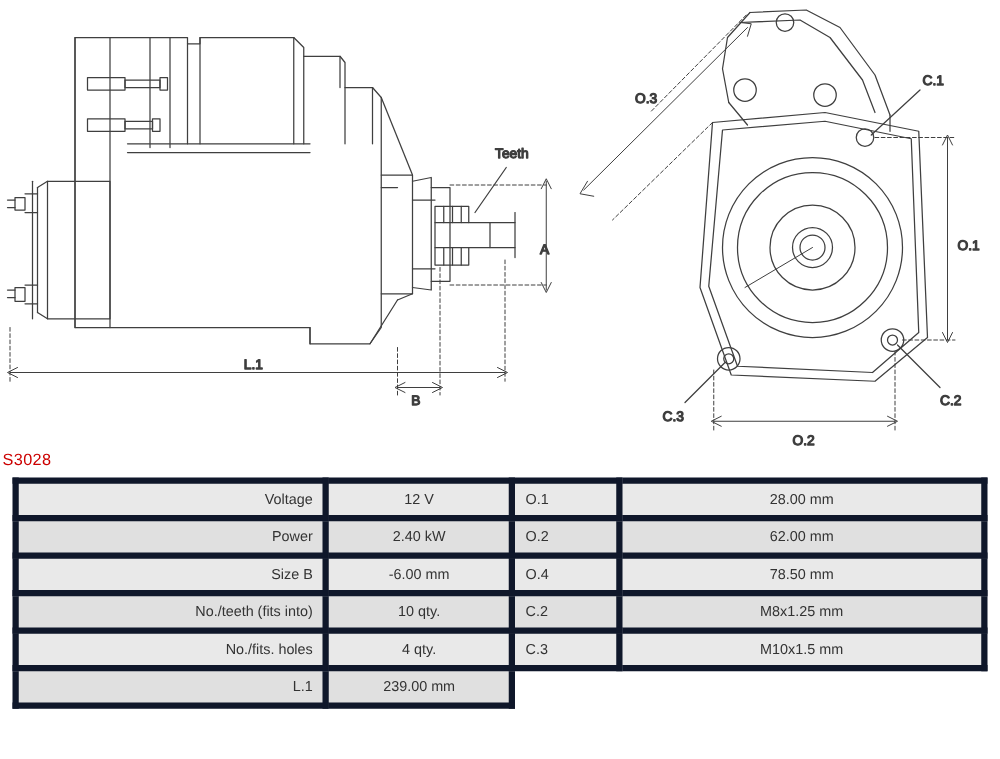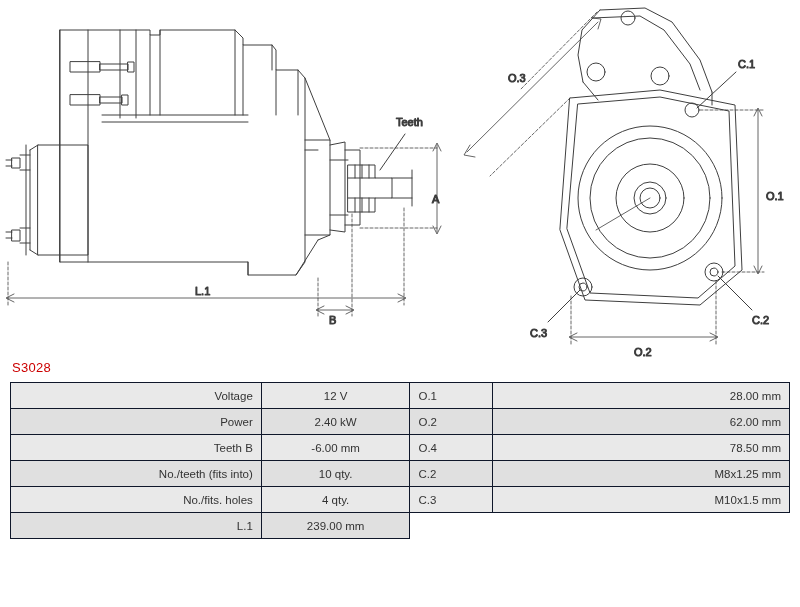--- a/index.html
+++ b/index.html
@@ -24,37 +24,37 @@
 
   .diagram-svg {
     position: absolute;
     top: 0;
     left: 0;
   }
 
   .part-code {
     position: absolute;
     top: 360px;
-    left: 12px;
+    left: 2px;
     font-size: 13px;
     color: #cc0000;
     font-weight: normal;
     letter-spacing: 0.3px;
   }
 
   .spec-table {
     position: absolute;
     top: 382px;
     left: 10px;
     width: 780px;
     border-collapse: collapse;
     font-size: 11.5px;
   }
   .spec-table td {
-    border: 1px solid #0f172a;
+    border: 5px solid #0f172a;
     padding: 4px 8px;
     height: 17px;
     background: #e9e9e9;
   }
   .spec-table tr:nth-child(even) td {
     background: #e0e0e0;
   }
   .col-label {
     text-align: right;
     width: 250px;
@@ -65,21 +65,21 @@
     width: 140px;
     color: #333;
   }
   .col-label2 {
     text-align: left;
     width: 70px;
     color: #333;
     padding-left: 14px;
   }
   .col-value2 {
-    text-align: right;
+    text-align: center;
     width: 300px;
     color: #333;
     padding-right: 28px;
   }
   .empty-cell {
     background: #ffffff !important;
     border: none !important;
   }
 
   svg text {
@@ -284,21 +284,21 @@
       <td class="col-label2">O.1</td>
       <td class="col-value2">28.00 mm</td>
     </tr>
     <tr>
       <td class="col-label">Power</td>
       <td class="col-value">2.40 kW</td>
       <td class="col-label2">O.2</td>
       <td class="col-value2">62.00 mm</td>
     </tr>
     <tr>
-      <td class="col-label">Teeth B</td>
+      <td class="col-label">Size B</td>
       <td class="col-value">-6.00 mm</td>
       <td class="col-label2">O.4</td>
       <td class="col-value2">78.50 mm</td>
     </tr>
     <tr>
       <td class="col-label">No./teeth (fits into)</td>
       <td class="col-value">10 qty.</td>
       <td class="col-label2">C.2</td>
       <td class="col-value2">M8x1.25 mm</td>
     </tr>

